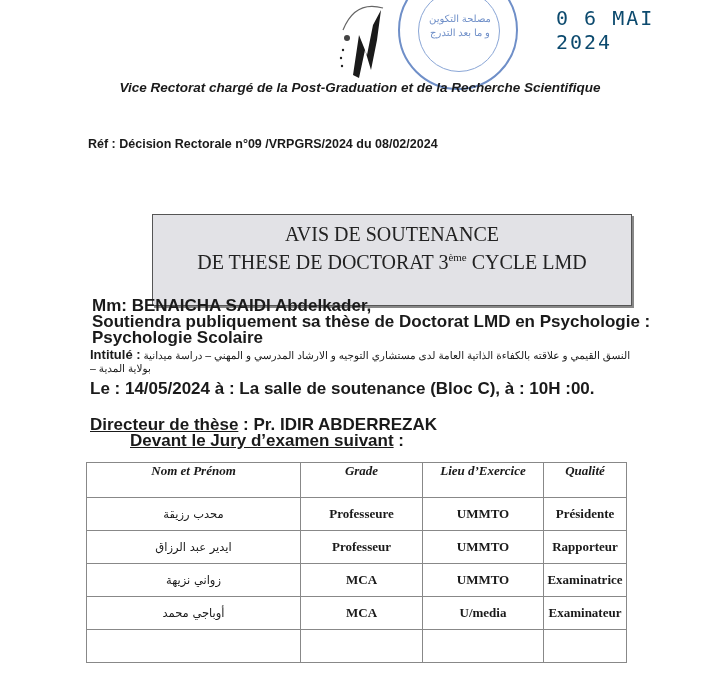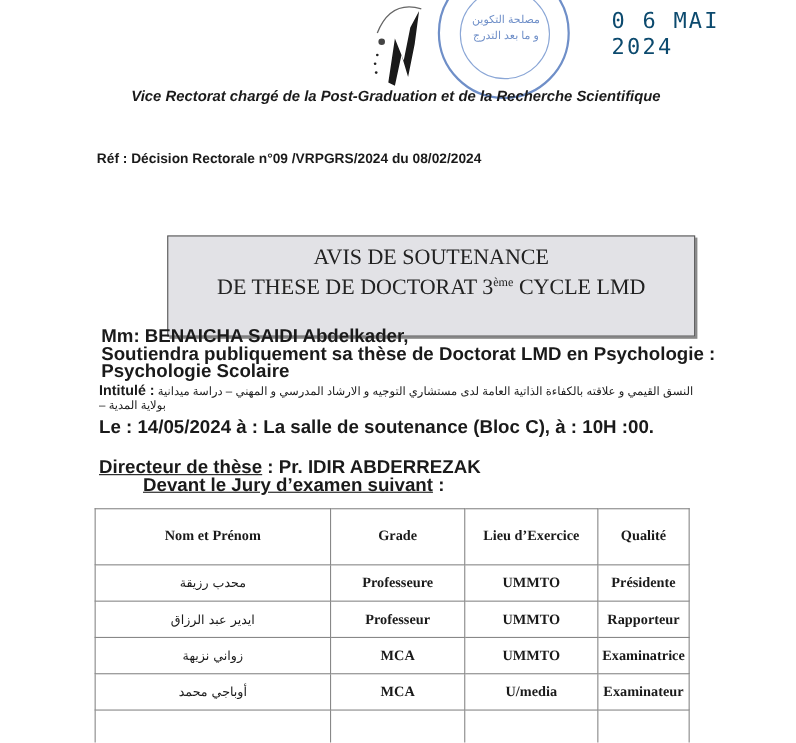--- a/index.html
+++ b/index.html
@@ -20,21 +20,21 @@
   .p2 { left:92px; top:314px; width:560px; line-height:16px; }
   .p3 { left:90px; top:347px; width:550px; font-size:10.5px; }
   .p3 .lbl { font-weight:bold; font-size:13px; }
   .p3 .ar { font-weight:normal; direction:rtl; unicode-bidi:embed; }
   .p4 { left:90px; top:379px; }
   .p5 { left:90px; top:415px; }
   .p6 { left:130px; top:431px; }
   u { text-decoration:underline; }
   table.jury { position:absolute; left:86px; top:462px; width:541px; border-collapse:collapse; font-family:"Liberation Serif", serif; font-weight:bold; font-size:13px; }
   table.jury th, table.jury td { border:1px solid #888; text-align:center; height:32px; padding:0; }
-  table.jury th { height:34px; vertical-align:top; padding-top:16px; font-size:13px; }
+  table.jury th { height:34px; vertical-align:top; padding-top:0; font-size:13px;font-style:italic; }
   table.jury td.ar { font-family:"DejaVu Sans", sans-serif; font-weight:normal; font-size:11.5px; direction:rtl; }
 </style>
 </head>
 <body>
 
 <svg class="abs logo" viewBox="0 0 60 80">
   <path d="M8 30 Q20 0 48 8" stroke="#666" fill="none" stroke-width="1.2"></path>
   <circle cx="12" cy="38" r="3" fill="#444"></circle>
   <polygon points="18,75 24,35 32,55 38,25 46,10 42,40 36,70 30,50 24,78" fill="#1a1a1a"></polygon>
   <circle cx="8" cy="50" r="1.2" fill="#222"></circle>

